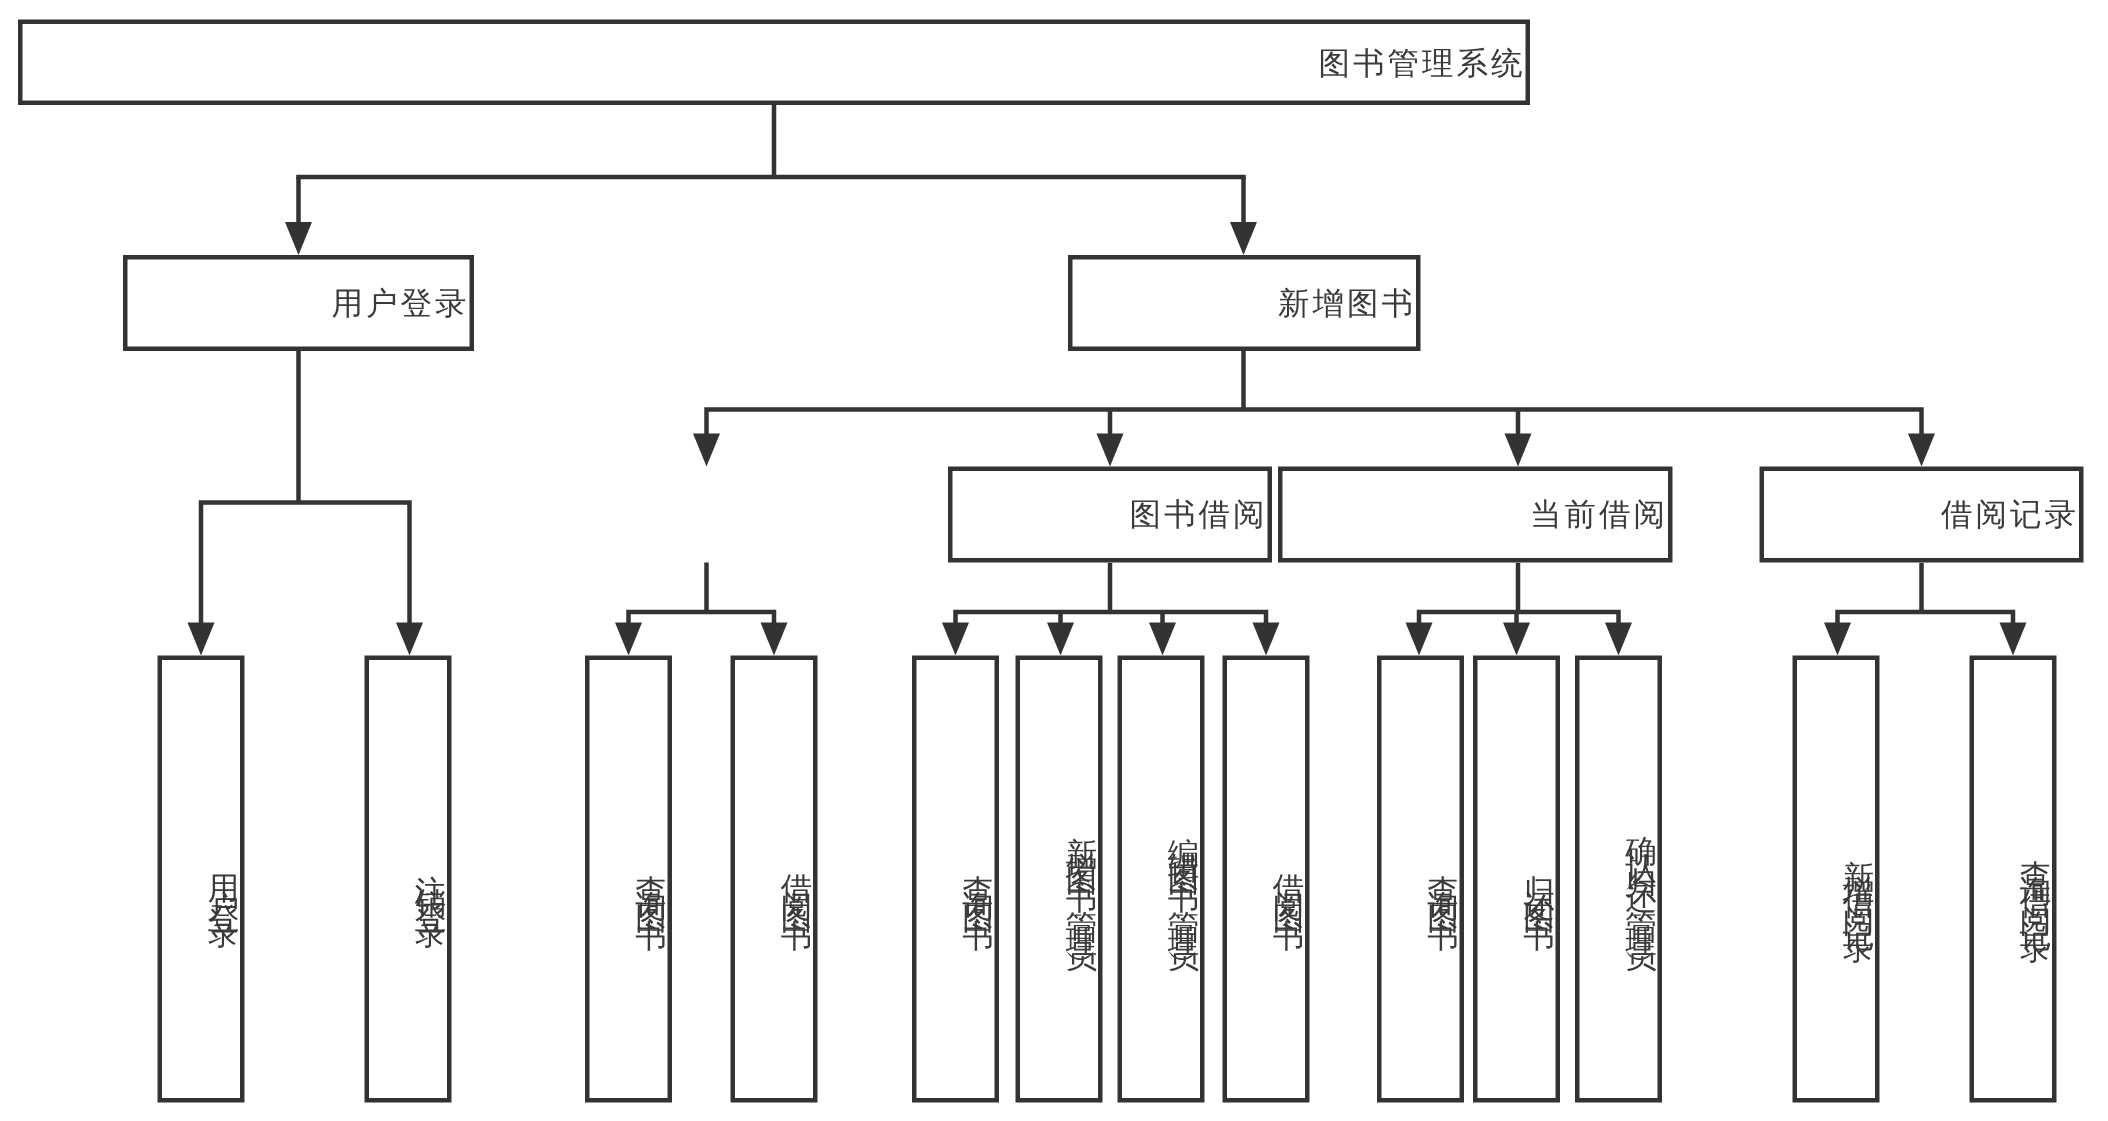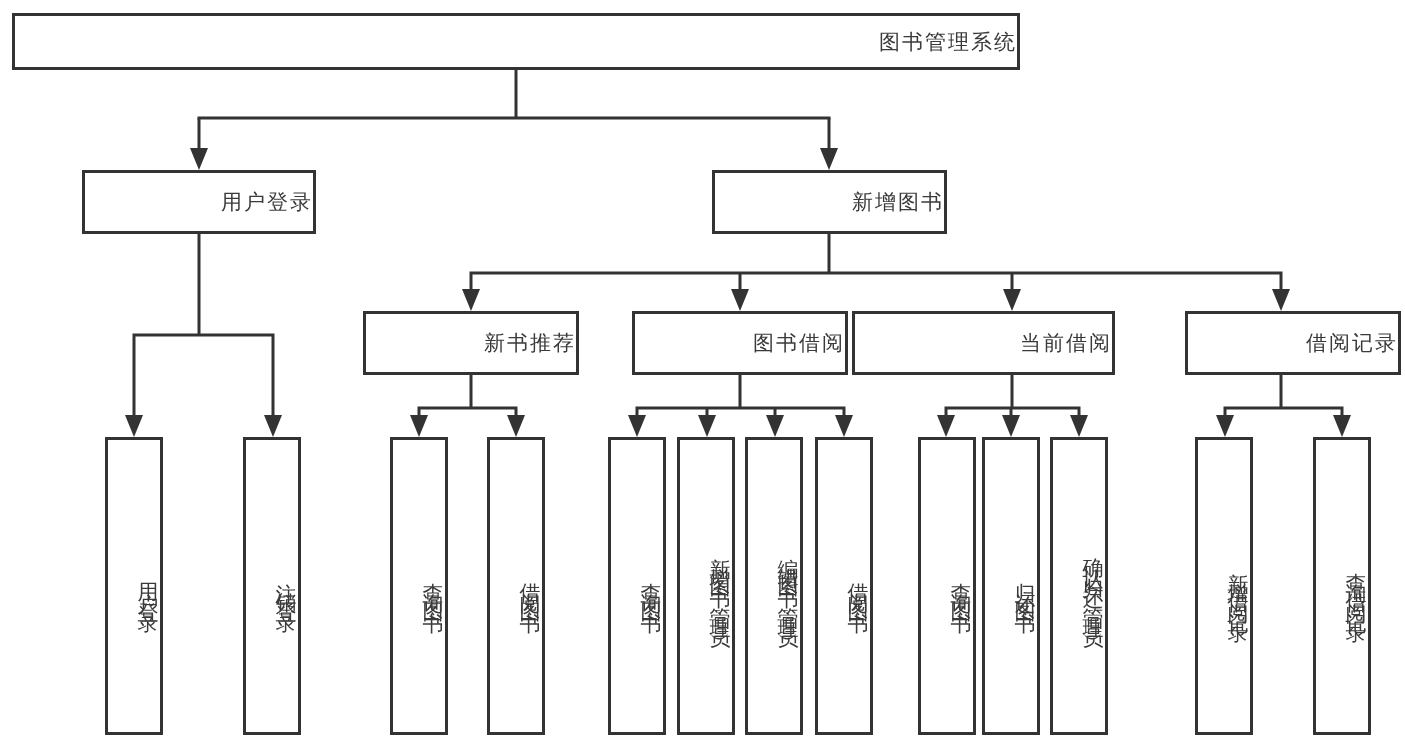--- a/index.html
+++ b/index.html
@@ -27,21 +27,21 @@
     font-size:21px;letter-spacing:2px;color:var(--text);
     z-index:2;
   }
   
   .n-root {left:12px;  top:13px;  width:1008px;height:57px;}
   .n-user {left:82px;  top:170px; width:234px; height:64px;}
   .n-mgmt {left:712px; top:170px; width:235px; height:64px;}
   .n-l3a  {left:363px; top:311px; width:216px; height:64px;}
   .n-l3b  {left:632px; top:311px; width:216px; height:64px;padding-left:20px;}
   .n-l3c  {left:852px; top:311px; width:263px; height:64px;}
-  .n-l3d  {left:1173px;top:311px; width:216px; height:64px;margin-left:12px;}
+  .n-l3d  {left:1173px;top:311px; width:216px; height:64px;}
   
   .leaf{top:437px;width:58px;height:298px;padding:4px 0;}
   .leaf span{
     writing-mode:vertical-rl;
     letter-spacing:10px;line-height:1.1;
     font-size:21px;
   }
   .lf1 {left:105px;} .lf2 {left:243px;}
   .lf3 {left:390px;} .lf4 {left:487px;}
   .lf5 {left:608px;} .lf6 {left:677px;} .lf7 {left:745px;} .lf8 {left:815px;}
@@ -101,23 +101,20 @@
     <span>图书管理系统</span>
   </div>
 
   <div class="box n-user">
     <span>用户登录</span>
   </div>
   <div class="box n-mgmt">
     <span>新增图书</span>
   </div>
 
-  <div class="box n-l3a">
-    <span>新书推荐</span>
-  </div>
   <div class="box n-l3b">
     <span>图书借阅</span>
   </div>
   <div class="box n-l3c">
     <span>当前借阅</span>
   </div>
   <div class="box n-l3d">
     <span>借阅记录</span>
   </div>
 

